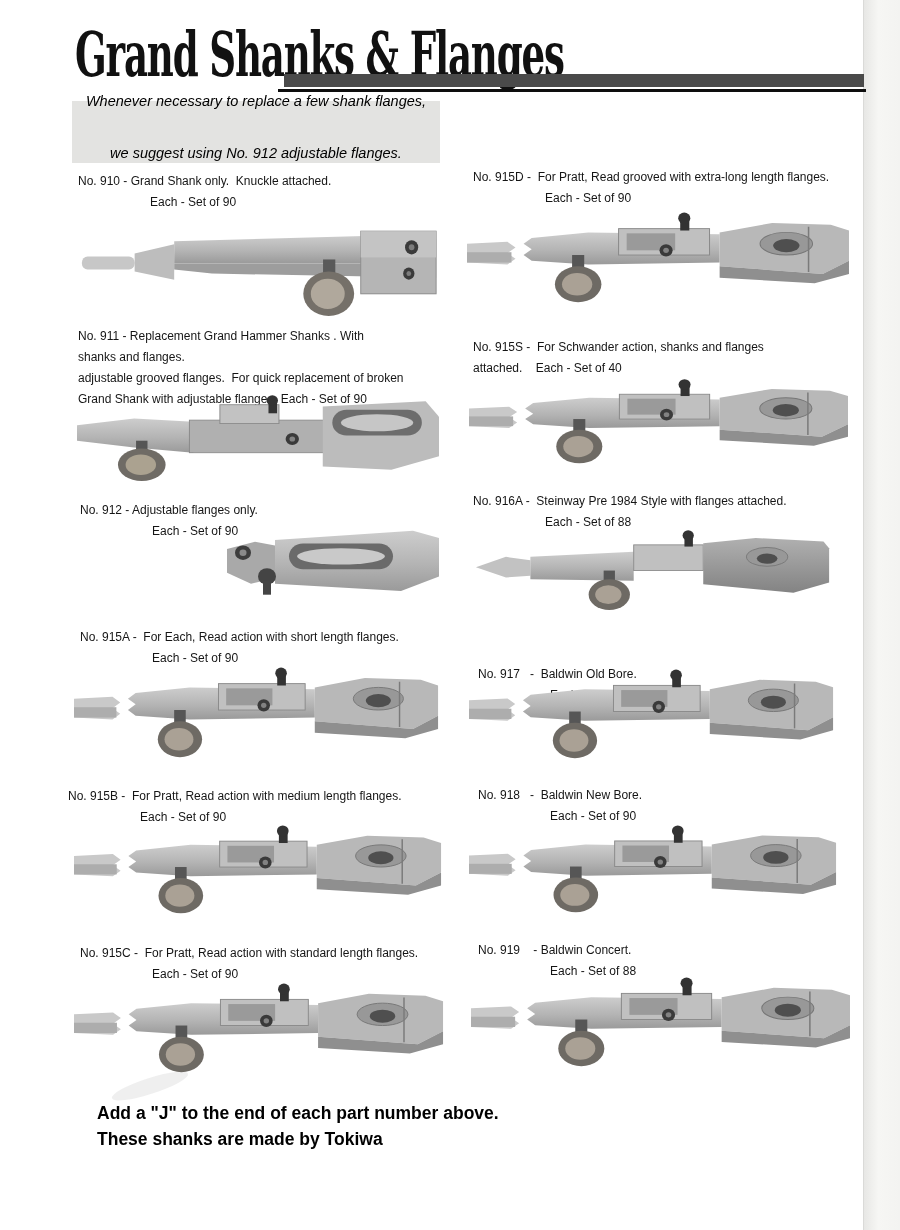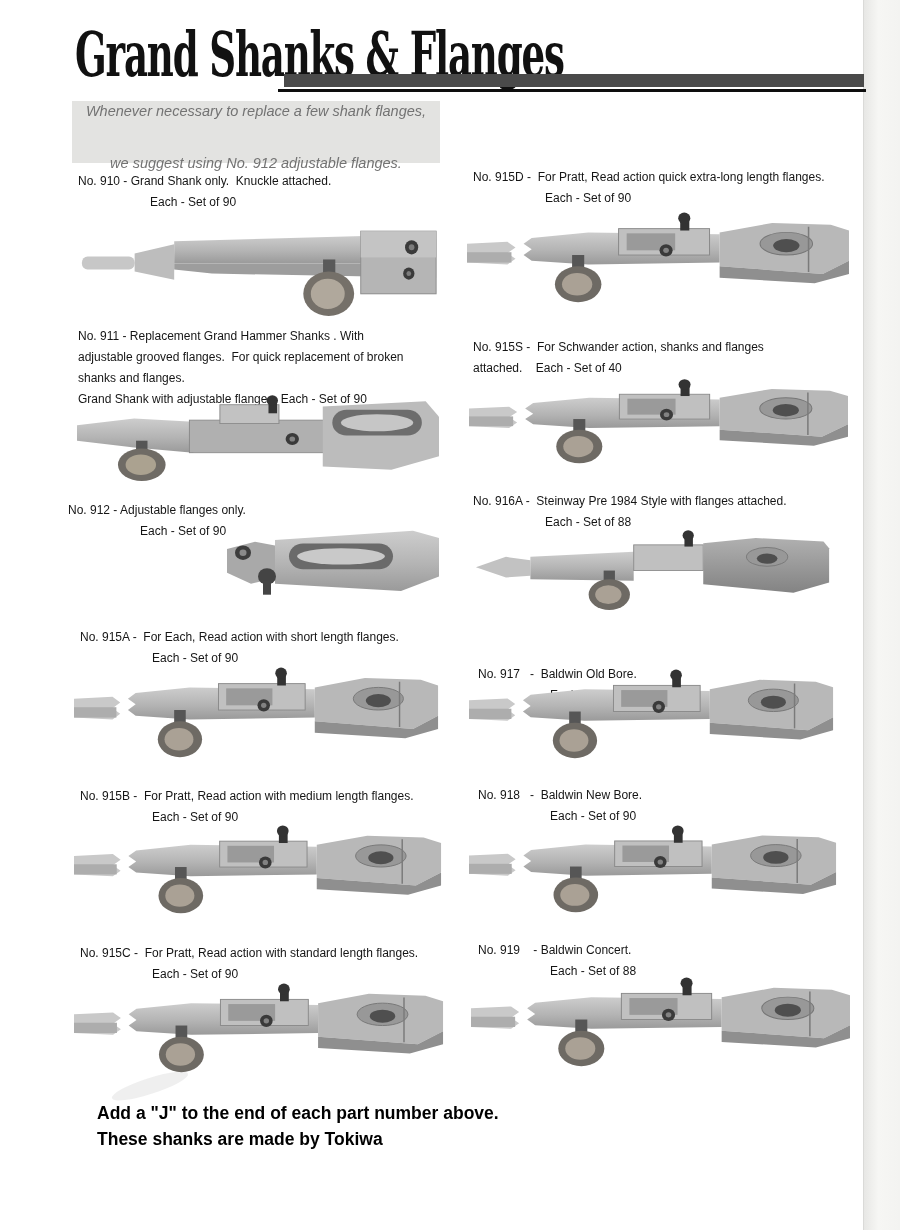--- a/index.html
+++ b/index.html
@@ -15,22 +15,22 @@
   .page-title{
     position:absolute;left:75px;top:18px;
     font-family:"DejaVu Serif","Liberation Serif",serif;
     font-weight:700;font-size:62px;letter-spacing:-2px;color:#111;
     transform:scaleX(0.60);transform-origin:left top;white-space:nowrap;
   }
   .title-bar{position:absolute;left:284px;top:74px;width:580px;height:13px;background:#4a4a4a;}
   .title-bar-line{position:absolute;left:278px;top:89px;width:588px;height:3px;background:#0e0e0e;}
   .note-box{
     position:absolute;left:72px;top:101px;width:368px;height:62px;
-    background:#e3e3e1;display:flex;flex-direction:column;justify-content:space-between;
-    text-align:center;font-style:italic;font-size:14.5px;line-height:20px;color:#737373;gap:32px;
+    background:#e3e3e1;display:flex;flex-direction:column;justify-content:flex-end;
+    text-align:center;font-style:italic;font-size:14.5px;line-height:20px;color:#000000;gap:32px;
   }
   .card{position:absolute;font-size:12px;line-height:21px;}
   .card .ln{white-space:pre-wrap;}
   .card .ind{padding-left:72px;}
   .photo{position:absolute;display:block;}
   .footer{
     position:absolute;left:97px;top:1100px;width:520px;
     font-weight:700;font-size:17.5px;line-height:26px;color:#000;
   }
   .footer .ln{white-space:pre-wrap;}
@@ -149,62 +149,62 @@
 <div class="card" style="left:78px;top:171px;width:382px">
   <div class="ln">No. 910 - Grand Shank only.  Knuckle attached.</div>
   <div class="ln ind">Each - Set of 90</div>
 </div>
 <svg class="photo" style="left:80px;top:211px;width:358px;height:106px" viewBox="0 0 380 105" preserveAspectRatio="none">
     <use href="#gA"></use>
   </svg>
 
 <div class="card" style="left:78px;top:326px;width:400px">
   <div class="ln">No. 911 - Replacement Grand Hammer Shanks . With</div>
+  <div class="ln">shanks and flanges.</div>
   <div class="ln">adjustable grooved flanges.  For quick replacement of broken</div>
-  <div class="ln">shanks and flanges.</div>
   <div class="ln">Grand Shank with adjustable flange.   Each - Set of 90</div>
 </div>
 <svg class="photo" style="left:77px;top:391px;width:362px;height:90px" viewBox="0 0 380 105" preserveAspectRatio="none">
     <use href="#gB"></use>
   </svg>
 
-<div class="card" style="left:68px;top:500px;width:380px">
+<div class="card" style="left:80px;top:500px;width:380px">
   <div class="ln">No. 912 - Adjustable flanges only.</div>
   <div class="ln ind">Each - Set of 90</div>
 </div>
 <svg class="photo" style="left:213px;top:518px;width:226px;height:84px" viewBox="0 0 226 92" preserveAspectRatio="none">
     <use href="#gC"></use>
   </svg>
 
 <div class="card" style="left:80px;top:627px;width:392px">
   <div class="ln">No. 915A -  For Each, Read action with short length flanges.</div>
   <div class="ln ind">Each - Set of 90</div>
 </div>
 <svg class="photo" style="left:74px;top:661px;width:366px;height:99px" viewBox="0 0 380 105" preserveAspectRatio="none">
     <use href="#gD"></use>
   </svg>
 
-<div class="card" style="left:80px;top:786px;width:394px">
+<div class="card" style="left:68px;top:786px;width:394px">
   <div class="ln">No. 915B -  For Pratt, Read action with medium length flanges.</div>
   <div class="ln ind">Each - Set of 90</div>
 </div>
 <svg class="photo" style="left:74px;top:819px;width:369px;height:97px" viewBox="0 0 380 105" preserveAspectRatio="none">
     <use href="#gD"></use>
   </svg>
 
 <div class="card" style="left:80px;top:943px;width:396px">
   <div class="ln">No. 915C -  For Pratt, Read action with standard length flanges.</div>
   <div class="ln ind">Each - Set of 90</div>
 </div>
 <svg class="photo" style="left:74px;top:977px;width:371px;height:98px" viewBox="0 0 380 105" preserveAspectRatio="none">
     <use href="#gD"></use>
   </svg>
 
 <div class="card" style="left:473px;top:167px;width:398px">
-  <div class="ln">No. 915D -  For Pratt, Read action quick extra-long length flanges.</div>
+  <div class="ln">No. 915D -  For Pratt, Read grooved with extra-long length flanges.</div>
   <div class="ln ind">Each - Set of 90</div>
 </div>
 <svg class="photo" style="left:467px;top:206px;width:384px;height:99px" viewBox="0 0 380 105" preserveAspectRatio="none">
     <use href="#gD"></use>
   </svg>
 
 <div class="card" style="left:473px;top:337px;width:398px">
   <div class="ln">No. 915S -  For Schwander action, shanks and flanges</div>
   <div class="ln">attached.    Each - Set of 40</div>
 </div>

